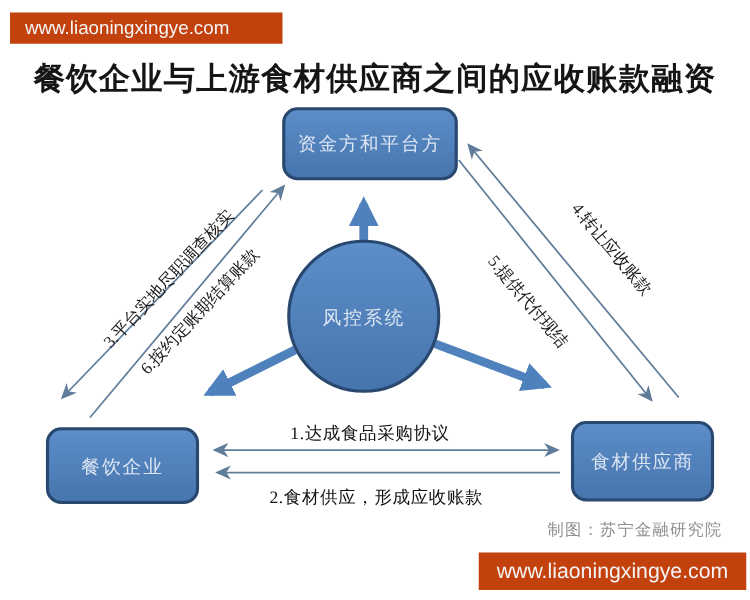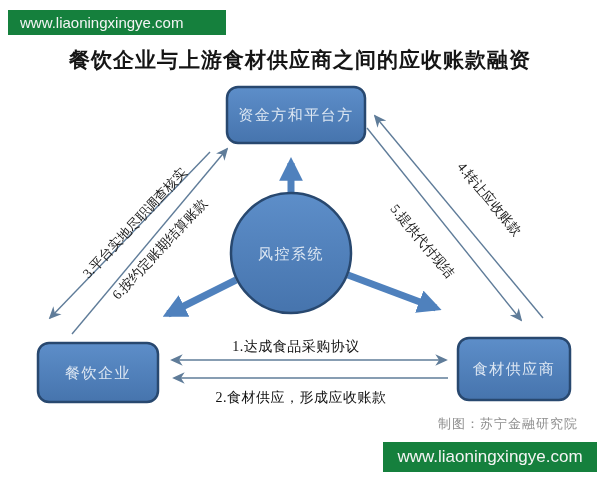--- a/index.html
+++ b/index.html
@@ -2,29 +2,29 @@
 <html><head>
 <meta charset="utf-8">
 <style>
   html,body{margin:0;padding:0;}
   body{
     width:600px;height:480px;position:relative;overflow:hidden;
     background:#ffffff;
     font-family:"Liberation Sans",sans-serif;
   }
   .wm-bar{
-    position:absolute;background:#15803d;color:#f4f4f4;
+    position:absolute;background:#c2410c;color:#f4f4f4;
     display:flex;align-items:center;
     font-family:"Liberation Sans",sans-serif;
   }
   .wm-top{left:8px;top:10px;width:206px;height:25px;font-size:15px;padding-left:12px;}
   .wm-bottom{left:383px;top:442px;width:214px;height:30px;font-size:17px;justify-content:center;}
   .title{
     position:absolute;left:0;top:46px;width:600px;text-align:center;
-    font-size:21px;font-weight:bold;color:#151515;letter-spacing:1px;
+    font-size:25px;font-weight:bold;color:#151515;letter-spacing:1px;
     font-family:"Liberation Sans",sans-serif;
   }
   .credit{
     position:absolute;left:438px;top:415px;width:140px;
     font-size:13px;color:#8f8f8f;letter-spacing:1px;
     font-family:"Liberation Serif",serif;white-space:nowrap;
   }
   svg{position:absolute;left:0;top:0;}
   .node{fill:url(#nodeGrad);stroke:#28486f;stroke-width:2.5;}
   .node-label{

